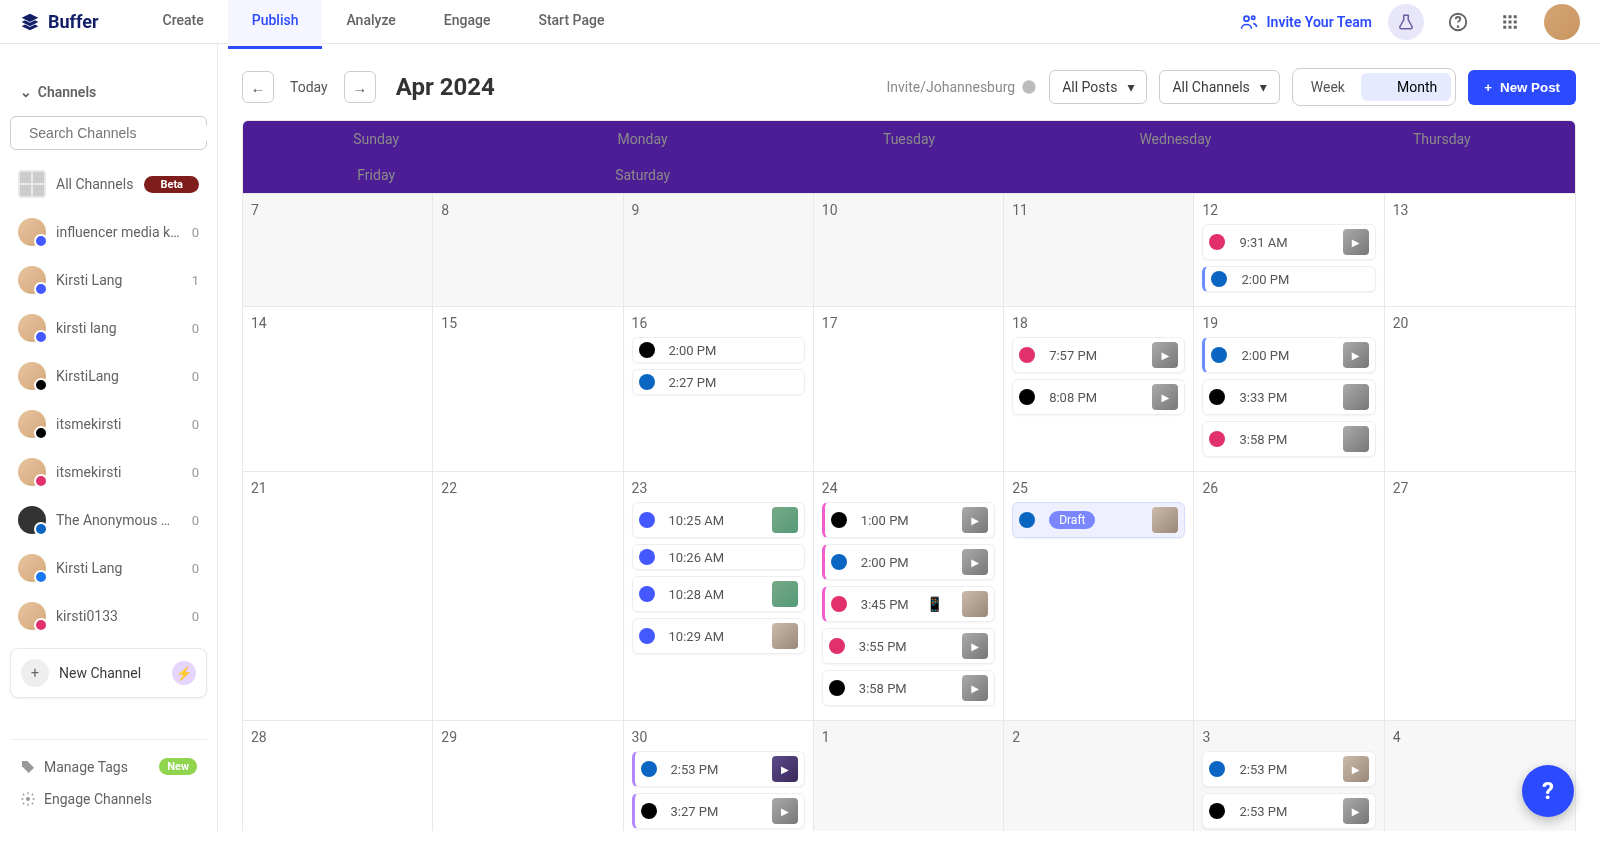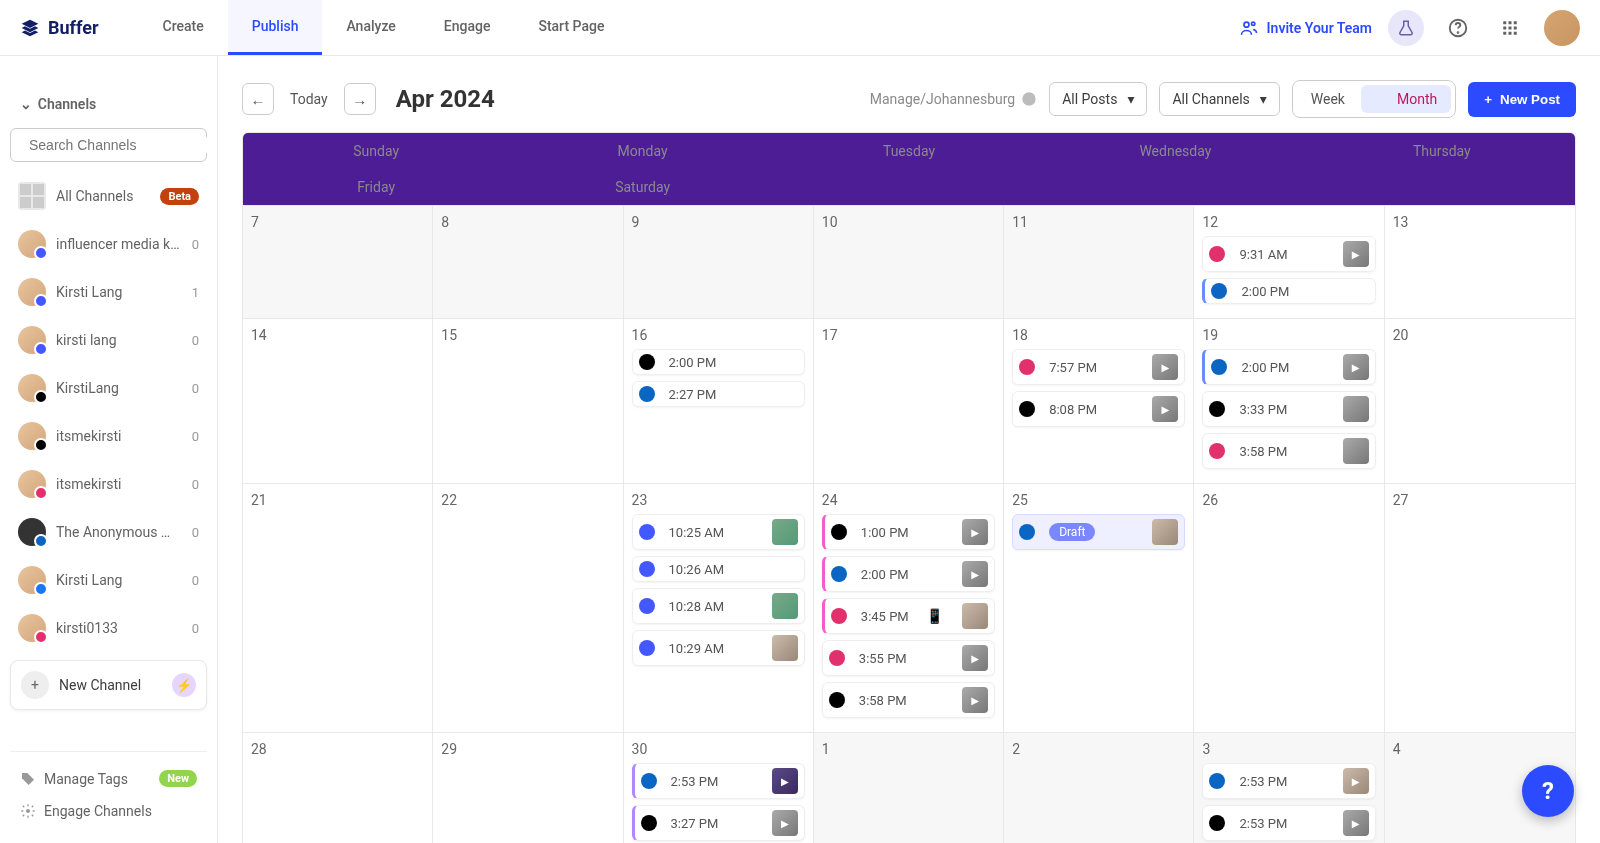--- a/index.html
+++ b/index.html
@@ -1,17 +1,17 @@
 <!DOCTYPE html>
 <html><head>
 <meta charset="utf-8">
 <style>
 * { margin: 0; padding: 0; box-sizing: border-box; }
 body { font-family: -apple-system, BlinkMacSystemFont, "Segoe UI", Roboto, sans-serif; font-size: 14px; color: #3d3d3d; background: #fff; width: 1600px; height: 843px; overflow: hidden; }
-.header { display: flex; align-items: center; height: 56px; border-bottom: 1px solid #e8e8e8; padding: 0 20px; }
+.header { display: flex; align-items: center; height: 44px; border-bottom: 1px solid #e8e8e8; padding: 0 20px; }
 .logo { display: flex; align-items: center; font-weight: 700; font-size: 18px; color: #121e66; margin-right: 40px; }
 .logo svg { margin-right: 8px; }
 .nav { display: flex; gap: 0; }
 .nav-item { padding: 18px 24px; color: #636363; font-weight: 500; cursor: pointer; border-bottom: 3px solid transparent; }
 .nav-item.active { color: #2c4bff; border-bottom-color: #2c4bff; background: #f5f6ff; }
 .header-right { margin-left: auto; display: flex; align-items: center; gap: 16px; }
 .invite { color: #2c4bff; font-weight: 600; display: flex; align-items: center; gap: 8px; }
 .icon-btn { width: 36px; height: 36px; border-radius: 50%; display: flex; align-items: center; justify-content: center; cursor: pointer; color: #636363; }
 .icon-btn.beaker { background: #e8e7fa; color: #6b5ca5; }
 .avatar-top { width: 36px; height: 36px; border-radius: 50%; background: linear-gradient(135deg, #d4a574, #c99560); }
@@ -31,38 +31,38 @@
 .ch-avatar.dark { background: #333; }
 .ch-badge { position: absolute; bottom: -2px; right: -2px; width: 14px; height: 14px; border-radius: 50%; border: 2px solid #fff; }
 .ch-badge.fb { background: #1877f2; }
 .ch-badge.li { background: #0a66c2; }
 .ch-badge.bl { background: #4458ff; }
 .ch-badge.ig { background: #e1306c; }
 .ch-badge.tk { background: #000; }
 .ch-badge.tw { background: #000; }
 .ch-name { flex: 1; font-size: 14px; color: #636363; white-space: nowrap; overflow: hidden; text-overflow: ellipsis; }
 .ch-count { color: #999; font-size: 13px; }
-.beta-badge { background: #c2410c; color: #fff; font-size: 11px; font-weight: 700; padding: 2px 8px; border-radius: 10px; }
+.beta-badge { background: #7f1d1d; color: #fff; font-size: 11px; font-weight: 700; padding: 2px 16px; border-radius: 10px; }
 .new-channel { display: flex; align-items: center; gap: 10px; padding: 10px; border: 1px solid #e8e8e8; border-radius: 8px; margin-top: 8px; background: #fff; box-shadow: 0 1px 3px rgba(0,0,0,0.06); cursor:pointer; }
 .plus-circle { width: 28px; height: 28px; border-radius: 50%; background: #eee; display: flex; align-items: center; justify-content: center; color: #666; }
 .bolt-badge { width: 24px; height: 24px; border-radius: 50%; background: #e6d6ff; color: #8a3ffc; display: flex; align-items: center; justify-content: center; font-size: 13px; margin-left:auto;}
 .side-bottom { margin-top: auto; border-top: 1px solid #eee; padding-top: 10px; }
 .side-link { display: flex; align-items: center; gap: 8px; padding: 8px 10px; color: #636363; cursor: pointer; }
 .new-badge { background: #91d44e; color: #fff; font-size: 11px; font-weight: 700; padding: 2px 8px; border-radius: 10px; margin-left: auto; }
 .content { flex: 1; padding: 24px; overflow: auto; }
 .toolbar { display: flex; align-items: center; gap: 12px; margin-bottom: 14px; }
 .arrow-btn { width: 32px; height: 32px; border: 1px solid #ccc; border-radius: 6px; background: #fff; display: flex; align-items: center; justify-content: center; cursor: pointer; font-size: 15px; color:#555; }
 .today { color: #555; padding: 0 4px; }
 .month-title { font-size: 24px; font-weight: 700; color: #333; margin-left: 8px; }
 .toolbar-right { margin-left: auto; display: flex; align-items: center; gap: 12px; }
 .tz { color: #8a8a8a; display: flex; align-items: center; gap: 6px; }
 .dropdown { border: 1px solid #ccc; border-radius: 6px; padding: 8px 12px; background: #fff; display: flex; align-items: center; gap: 10px; cursor: pointer; }
 .seg { border: 1px solid #ccc; border-radius: 8px; padding: 4px; display: flex; gap: 2px; background: #fff; }
 .seg-item { padding: 6px 14px; border-radius: 6px; cursor: pointer; color: #555; }
-.seg-item.active { background: #e6eaff; color: #be185d; padding-left: 36px; }
+.seg-item.active { background: #e6eaff; color: #000000; padding-left: 36px; }
 .btn-primary { background: #2c4bff; color: #fff; border: none; border-radius: 6px; padding: 10px 16px; font-weight: 600; cursor: pointer; display: flex; align-items: center; gap: 8px; }
 .calendar { border: 1px solid #e8e8e8; border-radius: 6px; overflow: hidden; }
 .cal-head { display: grid; grid-template-columns: repeat(5, 1fr); background: #4c1d95; border-bottom: 1px solid #e8e8e8; }
 .cal-head div { padding: 10px; text-align: center; color: #8a8a8a; font-weight: 400; }
 .cal-body { display: grid; grid-template-columns: repeat(7, 1fr); }
 .cell { min-height: 110px; border-right: 1px solid #e8e8e8; border-bottom: 1px solid #e8e8e8; padding: 8px; }
 .cell:nth-child(7n) { border-right: none; }
 .cell.off { background: #f7f7f7; }
 .date-num { color: #666; font-size: 14px; margin-bottom: 6px; }
 .event { display: flex; align-items: center; gap: 14px; background: #fff; border: 1px solid #eee; border-radius: 6px; padding: 4px 6px; margin-bottom: 6px; box-shadow: 0 1px 2px rgba(0,0,0,0.05); cursor: pointer; position: relative; }
@@ -259,21 +259,21 @@
   </aside>
 
   <main class="content">
     <div class="toolbar">
       <button class="arrow-btn">←</button>
       <span class="today">Today</span>
       <button class="arrow-btn">→</button>
       <div class="month-title">Apr 2024</div>
       <div class="toolbar-right">
         <div class="tz">
-          <span>Manage/Johannesburg</span>
+          <span>Invite/Johannesburg</span>
           <svg width="16" height="16" viewBox="0 0 24 24" fill="#bcbcbc">
               <circle cx="12" cy="12" r="10"></circle>
             </svg>
         </div>
         <div class="dropdown">
           <span>All Posts</span>
           <span>▾</span>
         </div>
         <div class="dropdown">
           <span>All Channels</span>

